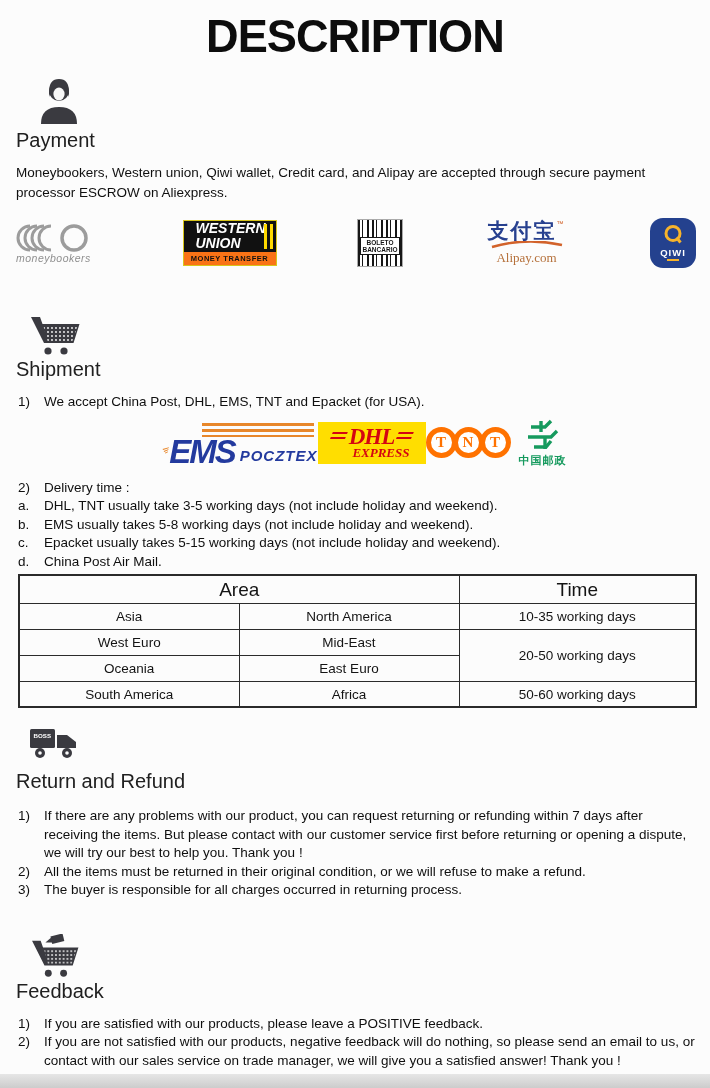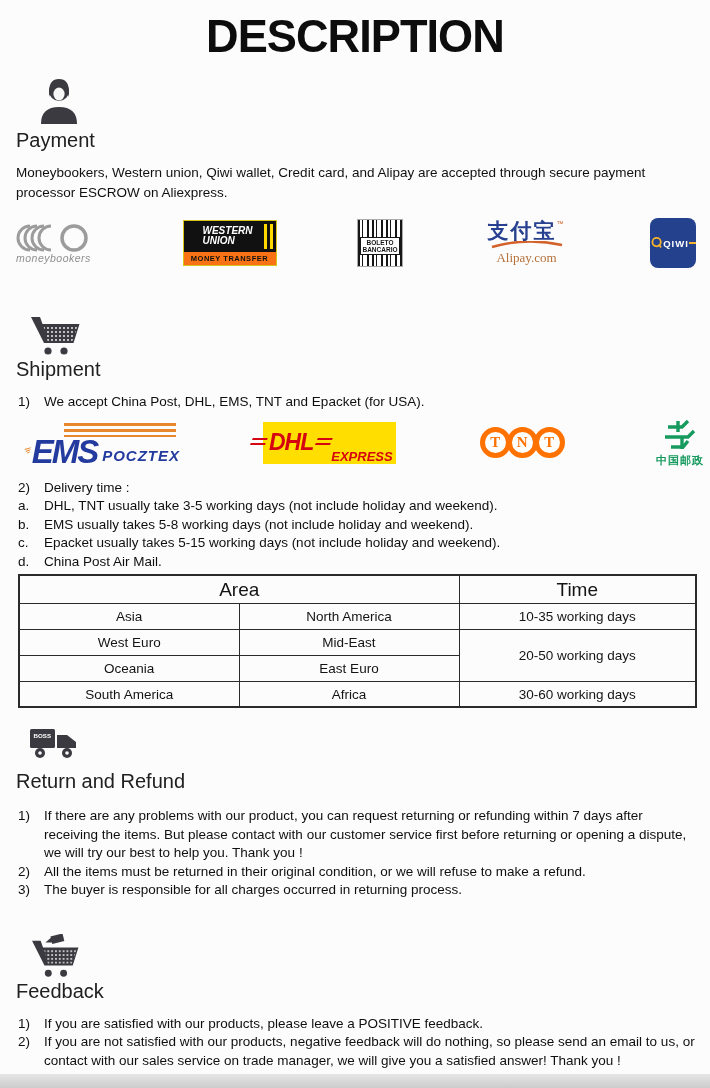--- a/index.html
+++ b/index.html
@@ -22,22 +22,22 @@
   .logo-row { display:flex; align-items:center; justify-content:space-between;
               margin:10px 14px 0 16px; height:58px; }
 
   
   .mb { display:flex; flex-direction:column; align-items:flex-start; width:86px;font-style:italic; }
   .mb-text { font-size:10.5px; color:#8f8f8f; letter-spacing:.5px; margin-top:-2px; }
 
   
   .wu { width:94px; height:46px; border:1px solid #d8c51a; display:flex; flex-direction:column; }
   .wu-top { flex:1; background:#111; color:#fff; font-weight:bold; font-style:italic;
-            font-size:10px; line-height:1.05; display:flex; flex-direction:column;
-            justify-content:center; padding-left:19px; position:relative; }
+            font-size:14px; line-height:1.05; display:flex; flex-direction:column;
+            justify-content:center; padding-left:12px; position:relative; }
   .wu-top::after { content:""; position:absolute; right:3px; top:3px; bottom:3px; width:9px;
             background:repeating-linear-gradient(90deg,#ffd900 0 3px,#111 3px 6px); }
   .wu-bottom { height:13px; background:#f97316; color:#111; font-weight:bold;
             font-size:7.5px; text-align:center; line-height:13px; letter-spacing:.5px; }
 
   
   .visa { position:relative; font-size:41px; font-weight:bold; font-style:italic;
           color:#1b2f8a; letter-spacing:-3px; line-height:1; padding-left:4px; }
   .visa-flick { position:absolute; left:6px; top:1px; width:17px; height:9px;
           background:#f9a533; clip-path:polygon(0 100%, 100% 0, 62% 100%); }
@@ -50,38 +50,38 @@
           line-height:1.15; padding:1px 0; }
   .boleto-label span { display:block; }
 
   
   .alipay { display:flex; flex-direction:column; align-items:center; width:86px; }
   .alipay-cn { font-size:21px; font-weight:bold; color:#27408f; letter-spacing:2px; line-height:1; }
   .alipay-tm { font-size:7px; color:#d2622a; vertical-align:top; font-weight:normal; }
   .alipay-en { font-family:"Liberation Serif", serif; font-size:13px; color:#b5703a; margin-top:1px; }
 
   
-  .qiwi { width:46px; height:50px; background:#24418e; border-radius:8px;
-          display:flex; flex-direction:row; align-items:center; justify-content:center; }
+  .qiwi { width:46px; height:50px; background:#24418e; border-radius:13px;
+          display:flex; flex-direction:column; align-items:center; justify-content:center; }
   .qiwi-text { color:#fff; font-size:9.5px; font-weight:bold; letter-spacing:1px; margin-top:1px; }
   .qiwi-bar { width:12px; height:2px; background:#f7b32b; margin-top:1px; }
 
   
-  .logo-row2 { display:flex; align-items:center; justify-content:space-between;
+  .logo-row2 { display:flex; align-items:center; justify-content:center;
                margin:4px 0 0 24px; height:56px; }
   .ems { position:relative; width:156px; height:46px; padding-top:14px;
          display:flex; align-items:flex-end; }
   .ems-lines { position:absolute; top:3px; left:40px; width:112px; height:14px;
          background:repeating-linear-gradient(180deg,#e8872b 0 2.6px,transparent 2.6px 6px); }
   .ems-word { font-size:33px; font-weight:bold; font-style:italic; color:#233a9e;
          letter-spacing:-2px; line-height:.85; }
   .ems-sub { font-size:15px; font-weight:bold; font-style:italic; color:#233a9e;
          letter-spacing:1px; margin:0 0 2px 5px; }
-  .dhl { width:133px; height:42px; background:#ffde00; display:flex; flex-direction:row;
-         align-items:center; justify-content:center; }
+  .dhl { width:108px; height:42px; background:#ffde00; display:flex; flex-direction:column;
+         align-items:center; justify-content:center;font-family:Liberation Serif, serif; }
   .dhl-main { display:flex; align-items:center; gap:3px; }
   .dhl-dash { width:15px; height:9px; transform:skewX(-22deg);
          background:repeating-linear-gradient(180deg,#d40511 0 2.4px,transparent 2.4px 4.8px); }
   .dhl-word { font-size:23px; font-weight:bold; font-style:italic; color:#d40511; letter-spacing:-1px; line-height:1; }
   .dhl-sub { font-size:13px; font-weight:bold; font-style:italic; color:#d40511;
          align-self:flex-end; margin:-3px 16px 0 0; }
   .tnt { display:flex; }
   .tnt-c { width:31px; height:31px; border:5px solid #ff7200; border-radius:50%;
          background:#fff; display:flex; align-items:center; justify-content:center;
          font-family:"Liberation Serif", serif; font-weight:bold; font-size:15px; color:#ff7200; }
@@ -274,21 +274,21 @@
     <td>Mid-East</td>
     <td rowspan="2">20-50 working days</td>
   </tr>
   <tr>
     <td>Oceania</td>
     <td>East Euro</td>
   </tr>
   <tr>
     <td>South America</td>
     <td>Africa</td>
-    <td>30-60 working days</td>
+    <td>50-60 working days</td>
   </tr>
 </tbody>
   </table>
 
 <div class="icon-wrap mt14" style="margin-left:28px;">
   <svg class="section-icon" width="54" height="40" viewBox="0 0 54 40">
     <rect x="2" y="7" width="25" height="19" rx="1.5" fill="#3a3a40"></rect>
     <text x="5.5" y="16" font-size="6.2" font-weight="bold" fill="#ffffff" font-family="Liberation Sans, sans-serif">BOSS</text>
     <path d="M29 13 h10 l9 7 v6 h-19 Z" fill="#3a3a40"></path>
     <circle cx="12" cy="31" r="5" fill="#3a3a40"></circle>

